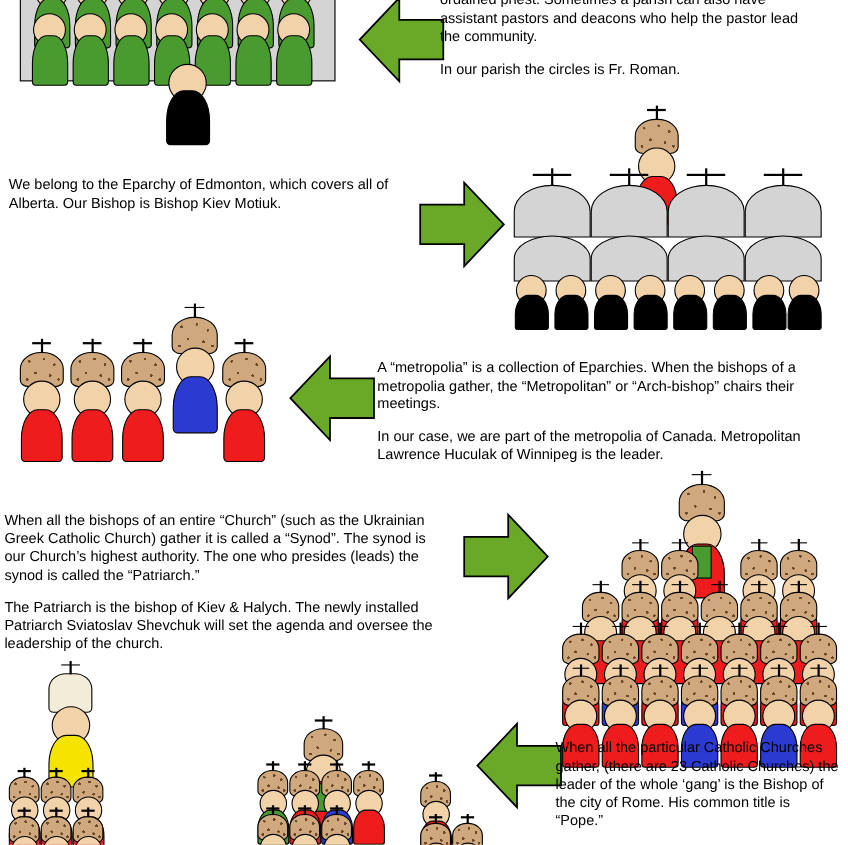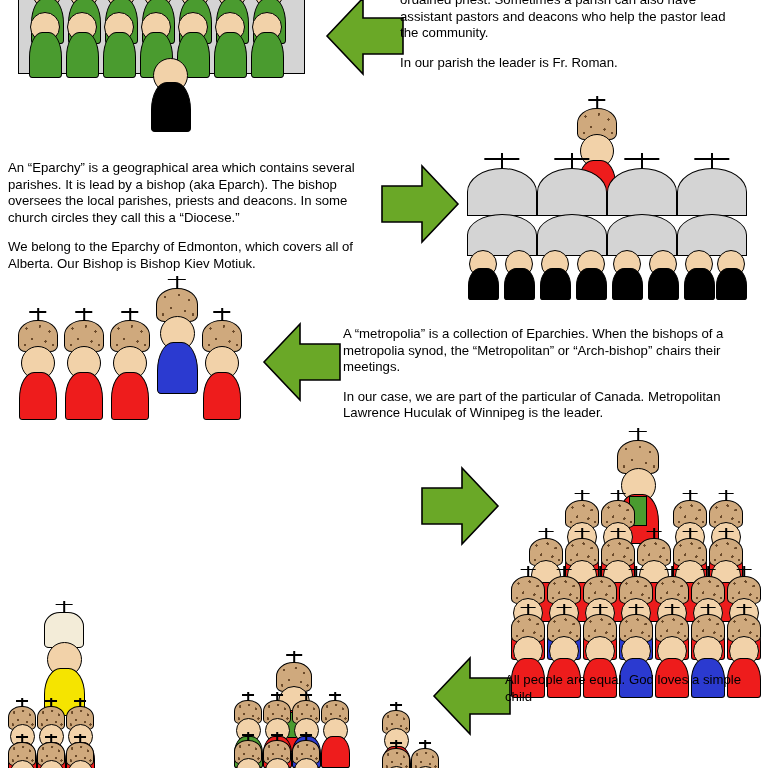--- a/index.html
+++ b/index.html
@@ -126,25 +126,24 @@
       <div class="body black" style="left:-2px;top:24px;width:38px;height:48px;"></div>
     </div>
   </div>
 
   <svg class="arrow" style="left:325px;top:-8px;" width="80" height="88" viewBox="0 0 80 88">
     <polygon points="2,44 38,6 38,26 78,26 78,62 38,62 38,82" fill="#6aa827" stroke="#000" stroke-width="1.6"></polygon>
   </svg>
 
   <div class="txt" style="left:400px;top:-8px;width:345px;">
     <p>ordained priest.  Sometimes a parish can also have assistant pastors and deacons who help the pastor lead the community.</p>
-    <p>In our parish the leader is Fr. Roman.</p>
+    <p>In our parish the circles is Fr. Roman.</p>
   </div>
 
   <div class="txt" style="left:8px;top:160px;width:355px;">
-    <p>An “Eparchy” is a geographical area which contains several parishes.  It is lead by a bishop (aka Eparch).  The bishop oversees the local parishes, priests and deacons.  In some church circles they call this a “Diocese.”</p>
     <p>We belong to the Eparchy of Edmonton, which covers all of Alberta.  Our Bishop is Bishop Kiev Motiuk.</p>
   </div>
 
   <svg class="arrow" style="left:378px;top:160px;" width="82" height="88" viewBox="0 0 82 88">
     <polygon points="80,44 44,6 44,26 4,26 4,62 44,62 44,82" fill="#6aa827" stroke="#000" stroke-width="1.6"></polygon>
   </svg>
 
   <div class="fig" style="left:455px;top:108px;width:300px;height:190px;">
 
     <div class="person" style="left:122px;top:0px;">
@@ -224,25 +223,27 @@
       <div class="head" style="left:3px;top:26px;width:32px;height:32px;"></div>
       <div class="body red" style="left:1px;top:52px;width:36px;height:46px;"></div>
     </div>
   </div>
 
   <svg class="arrow" style="left:262px;top:318px;" width="82" height="88" viewBox="0 0 82 88">
     <polygon points="2,44 38,6 38,26 78,26 78,62 38,62 38,82" fill="#6aa827" stroke="#000" stroke-width="1.6"></polygon>
   </svg>
 
   <div class="txt" style="left:343px;top:326px;width:400px;">
-    <p>A “metropolia” is a collection of Eparchies.  When the bishops of a metropolia synod, the “Metropolitan” or “Arch-bishop” chairs their meetings.</p>
-    <p>In our case, we are part of the particular of Canada.  Metropolitan Lawrence Huculak of Winnipeg is the leader.</p>
+    <p>A “metropolia” is a collection of Eparchies.  When the bishops of a metropolia gather, the “Metropolitan” or “Arch-bishop” chairs their meetings.</p>
+    <p>In our case, we are part of the metropolia of Canada.  Metropolitan Lawrence Huculak of Winnipeg is the leader.</p>
   </div>
 
   <div class="txt" style="left:4px;top:465px;width:400px;">
+    <p>When all the bishops of an entire “Church” (such as the Ukrainian Greek Catholic Church) gather it is called a “Synod”.  The synod is our Church’s highest authority.  The one who presides (leads) the synod is called the “Patriarch.”</p>
+    <p>The Patriarch is the bishop of Kiev &amp; Halych.  The newly installed Patriarch Sviatoslav Shevchuk will set the agenda and oversee the leadership of the church.</p>
   </div>
 
   <svg class="arrow" style="left:418px;top:462px;" width="82" height="88" viewBox="0 0 82 88">
     <polygon points="80,44 44,6 44,26 4,26 4,62 44,62 44,82" fill="#6aa827" stroke="#000" stroke-width="1.6"></polygon>
   </svg>
 
   <div class="fig" style="left:505px;top:440px;width:260px;height:220px;">
 
     <div class="person" style="left:112px;top:0px;">
       <div class="mitre" style="left:0px;top:0px;width:40px;height:32px;"></div>
@@ -473,16 +474,17 @@
       <div class="head" style="left:2px;top:18px;width:23px;height:23px;"></div>
 
     </div>
   </div>
 
   <svg class="arrow" style="left:432px;top:652px;" width="82" height="88" viewBox="0 0 82 88">
     <polygon points="2,44 38,6 38,26 78,26 78,62 38,62 38,82" fill="#6aa827" stroke="#000" stroke-width="1.6"></polygon>
   </svg>
 
   <div class="txt" style="left:505px;top:672px;width:258px;">
+    <p>When all the particular Catholic Churches gather, (there are 23 Catholic Churches) the leader of the whole ‘gang’ is the Bishop of the city of Rome.  His common title is “Pope.”</p>
     <p>All people are equal.  God loves a simple child</p>
   </div>
 
 </div>
 
 </body></html>

